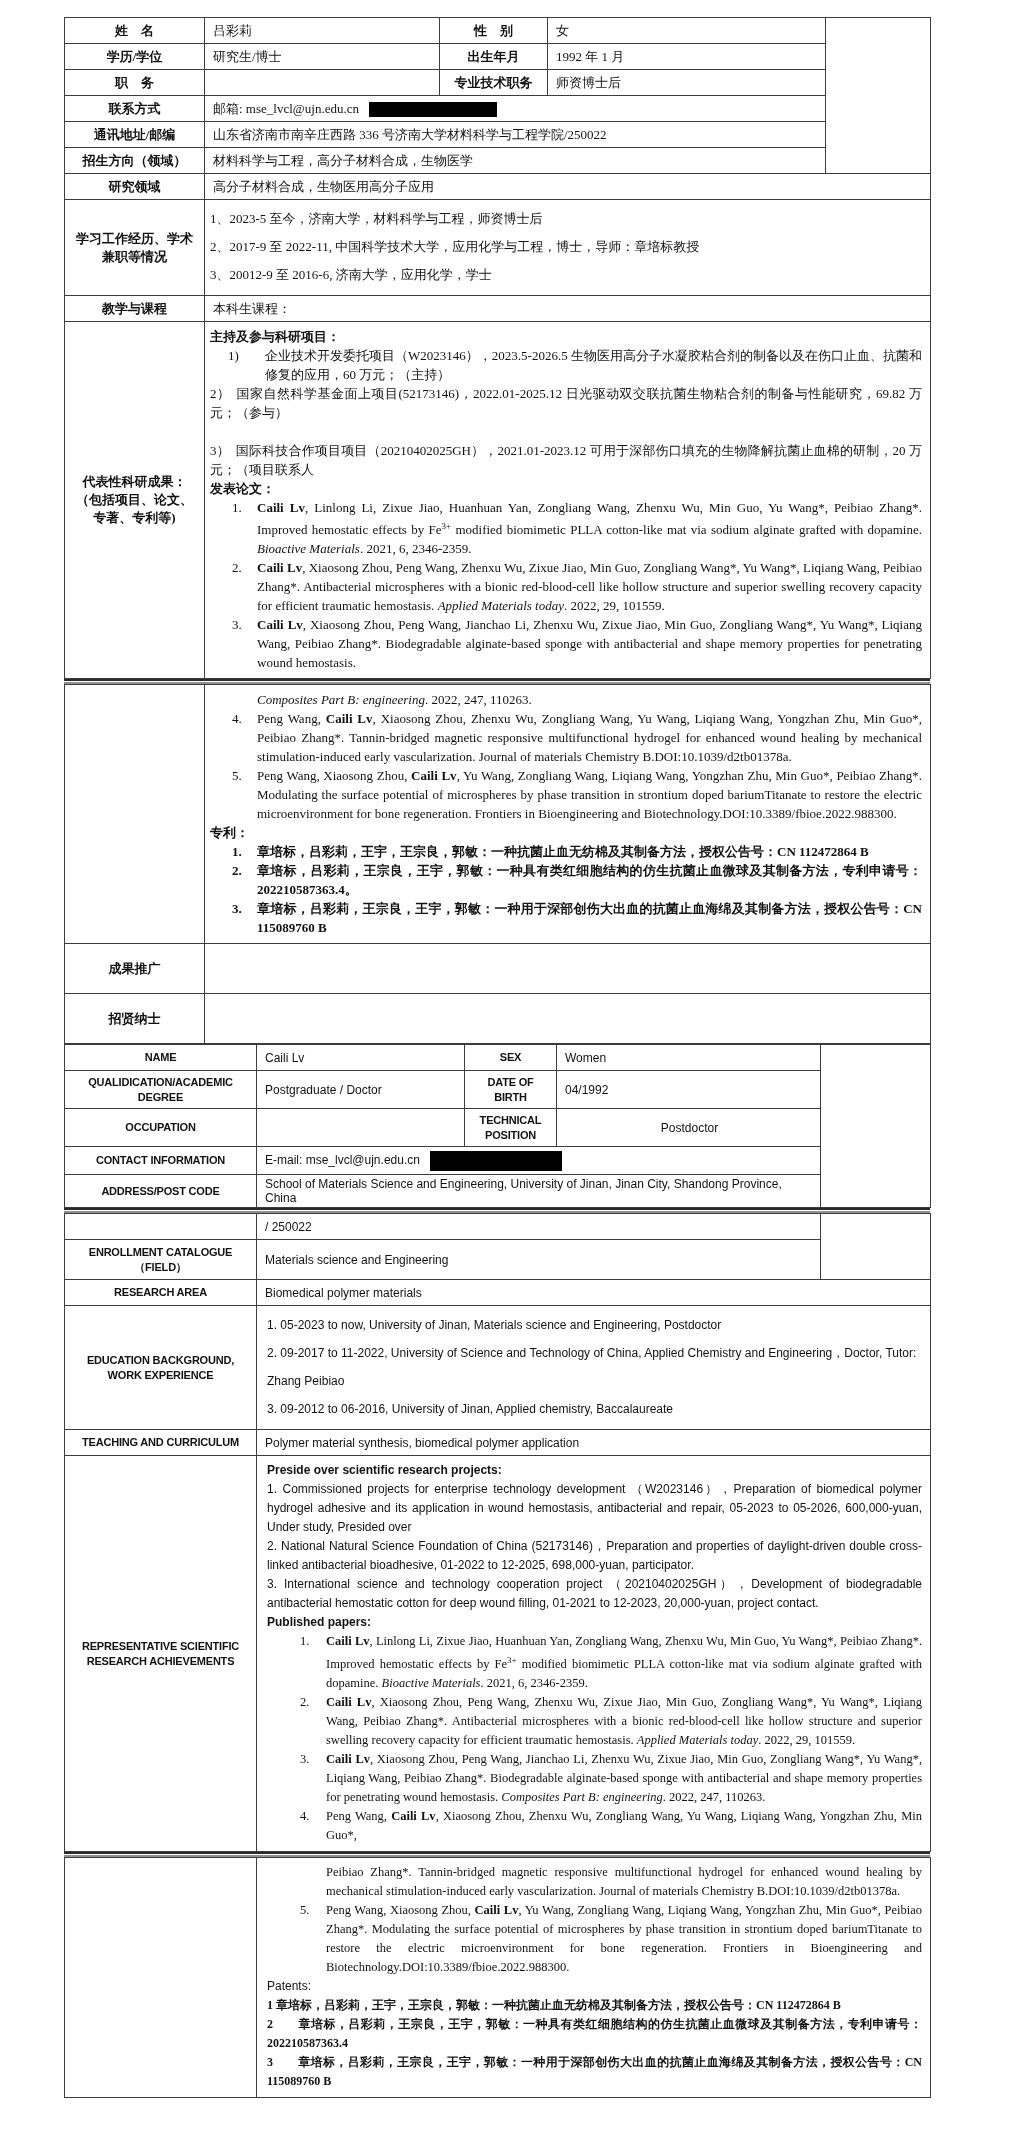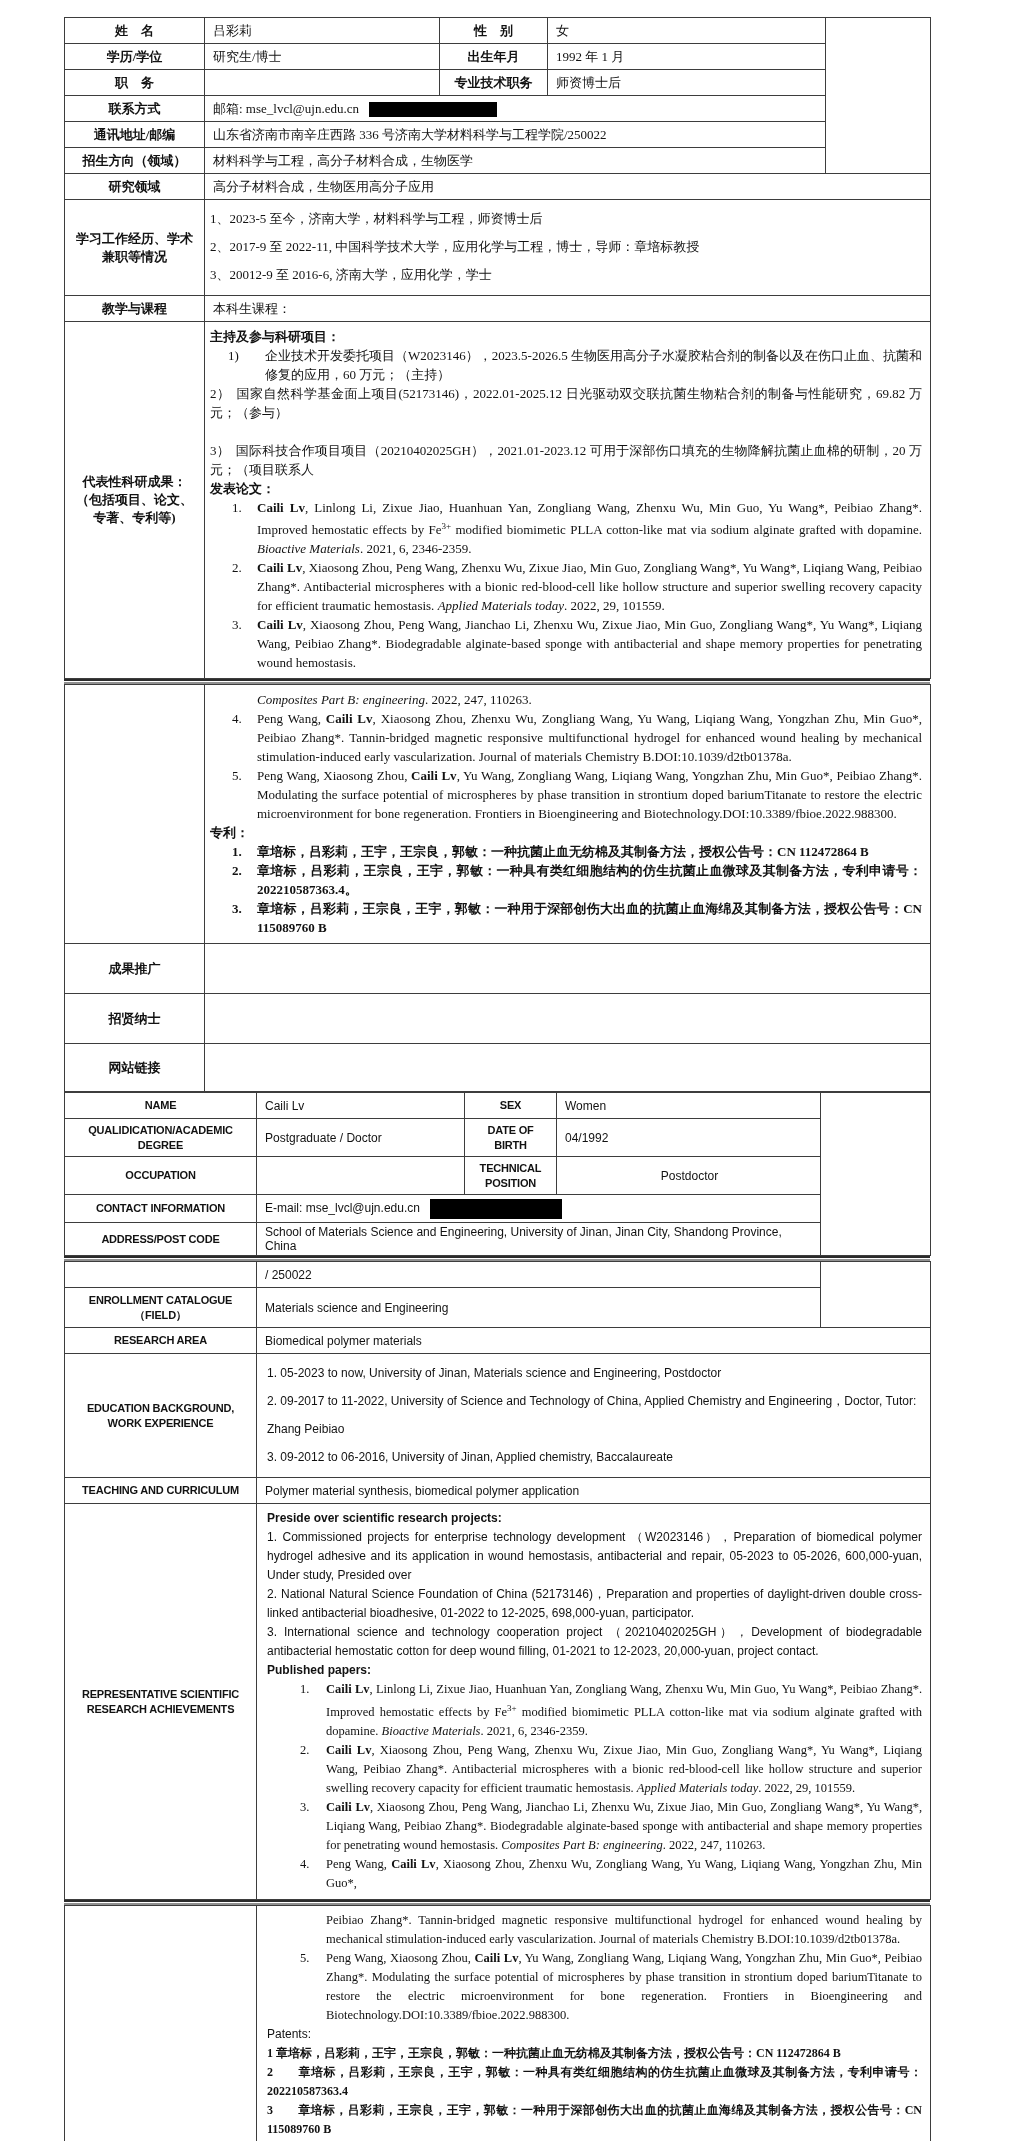--- a/index.html
+++ b/index.html
@@ -163,24 +163,20 @@
       </td>
     </tr>
     <tr class="h50">
       <td class="lbl">成果推广</td>
       <td class="val" colspan="4"></td>
     </tr>
     <tr class="h50">
       <td class="lbl">招贤纳士</td>
       <td class="val" colspan="4"></td>
     </tr>
-    <tr class="h48">
-      <td class="lbl">网站链接</td>
-      <td class="val" colspan="4"></td>
-    </tr>
   </tbody>
     </table>
 
   <table class="en-tbl">
     <colgroup>
         <col style="width:192px">
         <col style="width:208px">
         <col style="width:92px">
         <col style="width:264px">
         <col style="width:110px">

